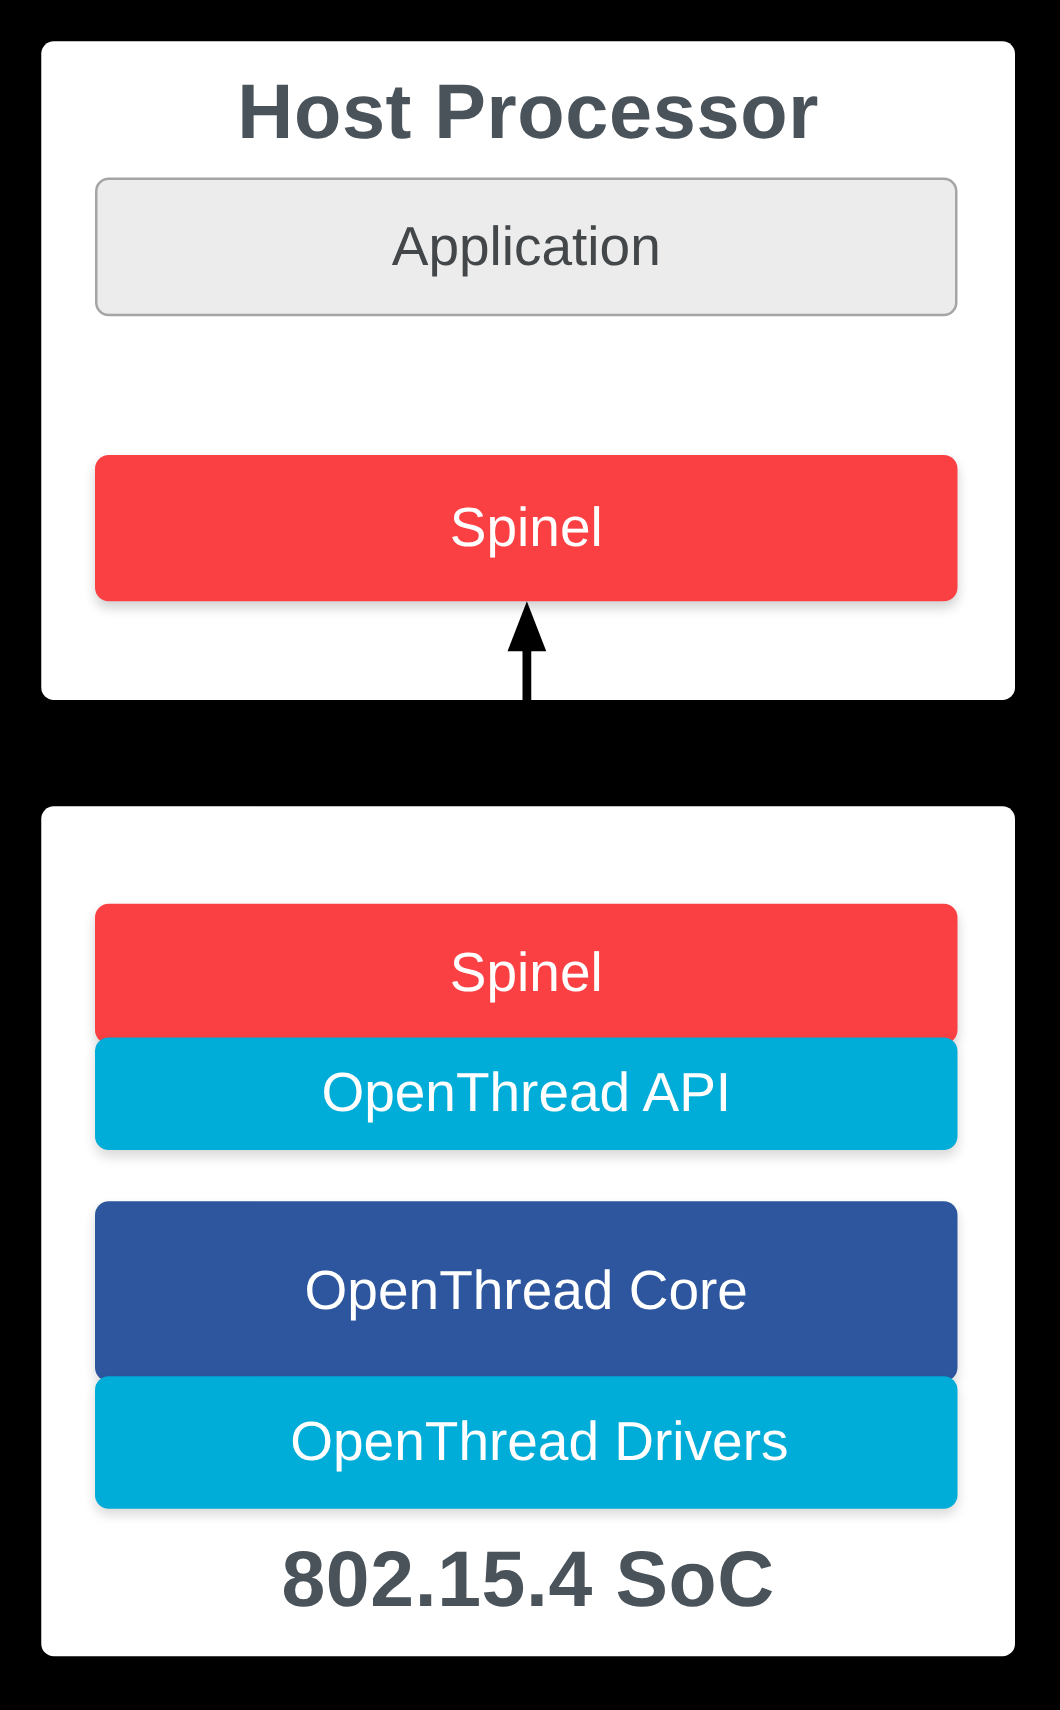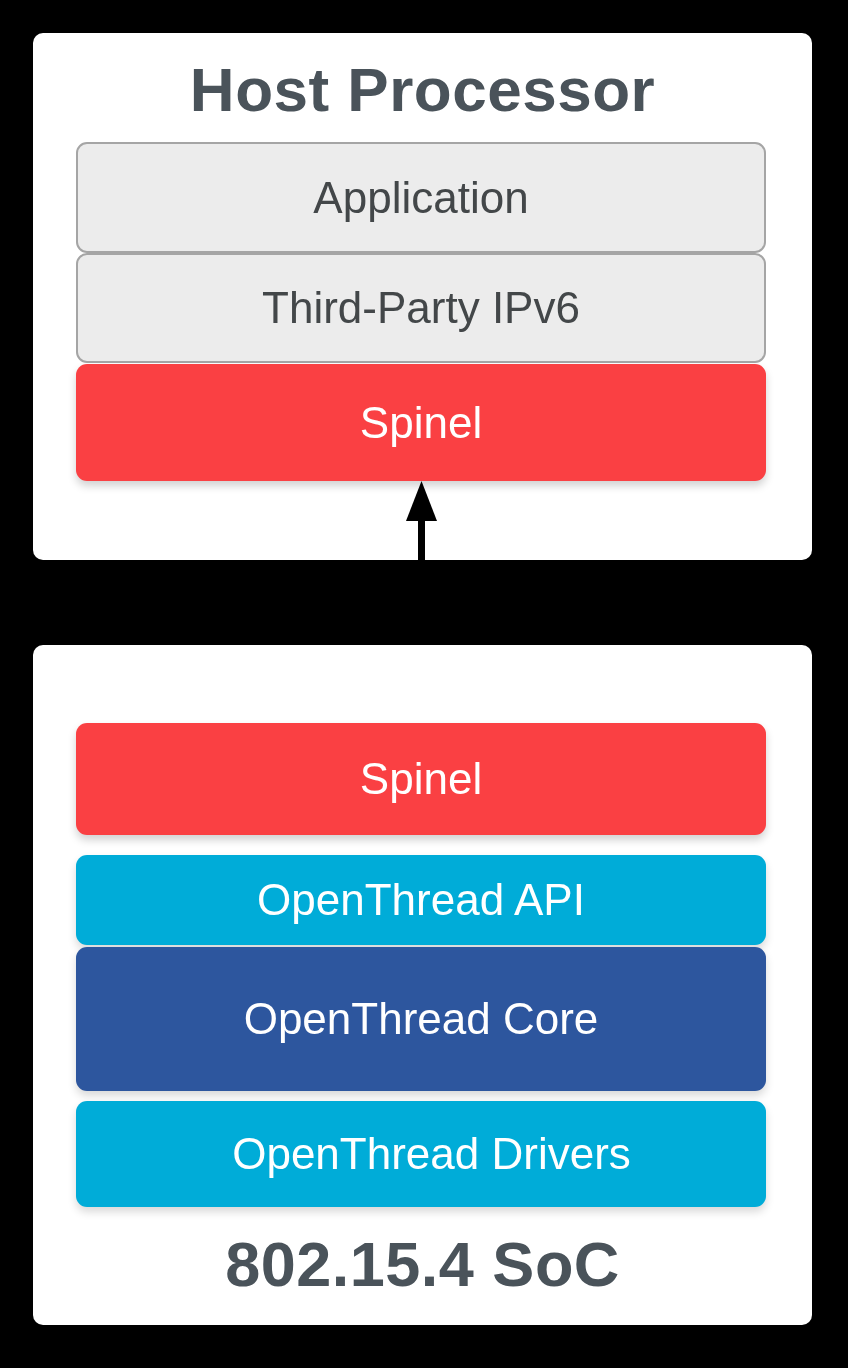--- a/index.html
+++ b/index.html
@@ -71,22 +71,22 @@
     box-shadow: 0 5px 9px rgba(0,0,0,0.15);
   }
 
   
   #layer-application { top: 109px; height: 111px; }
   #layer-thirdparty  { top: 220px; height: 110px; }
   #layer-spinel-host { top: 331px; height: 117px; }
 
   
   #layer-spinel-soc  { top: 78px;  height: 112px; }
-  #layer-ot-api      { top: 210px; height: 90px; border-radius: 11px; }
-  #layer-ot-core     { top: 302px; height: 144px; }
+  #layer-ot-api      { top: 185px; height: 90px; border-radius: 11px; }
+  #layer-ot-core     { top: 316px; height: 144px; }
   #layer-ot-drivers  { top: 456px; height: 106px; padding-left: 21px; }
 
   #connector {
     position: absolute;
     left: 391px;
     top: 478px;
     width: 60px;
     height: 245px;
   }
 </style>
@@ -95,23 +95,20 @@
 
 <div id="screen">
 
   <div id="host-card" class="card">
     <div id="host-title" class="card-title">Host Processor</div>
 
     <div id="layer-application" class="layer layer-gray">
       <span>Application</span>
     </div>
 
-    <div id="layer-thirdparty" class="layer layer-gray">
-      <span>Third-Party IPv6</span>
-    </div>
 
     <div id="layer-spinel-host" class="layer layer-red">
       <span>Spinel</span>
     </div>
   </div>
 
   <svg id="connector" viewBox="0 0 60 245">
     <rect x="27" y="32" width="7" height="182" fill="#000000"></rect>
     <polygon points="30.5,3 15,43 46,43" fill="#000000"></polygon>
     <polygon points="30.5,242 15,202 46,202" fill="#000000"></polygon>

